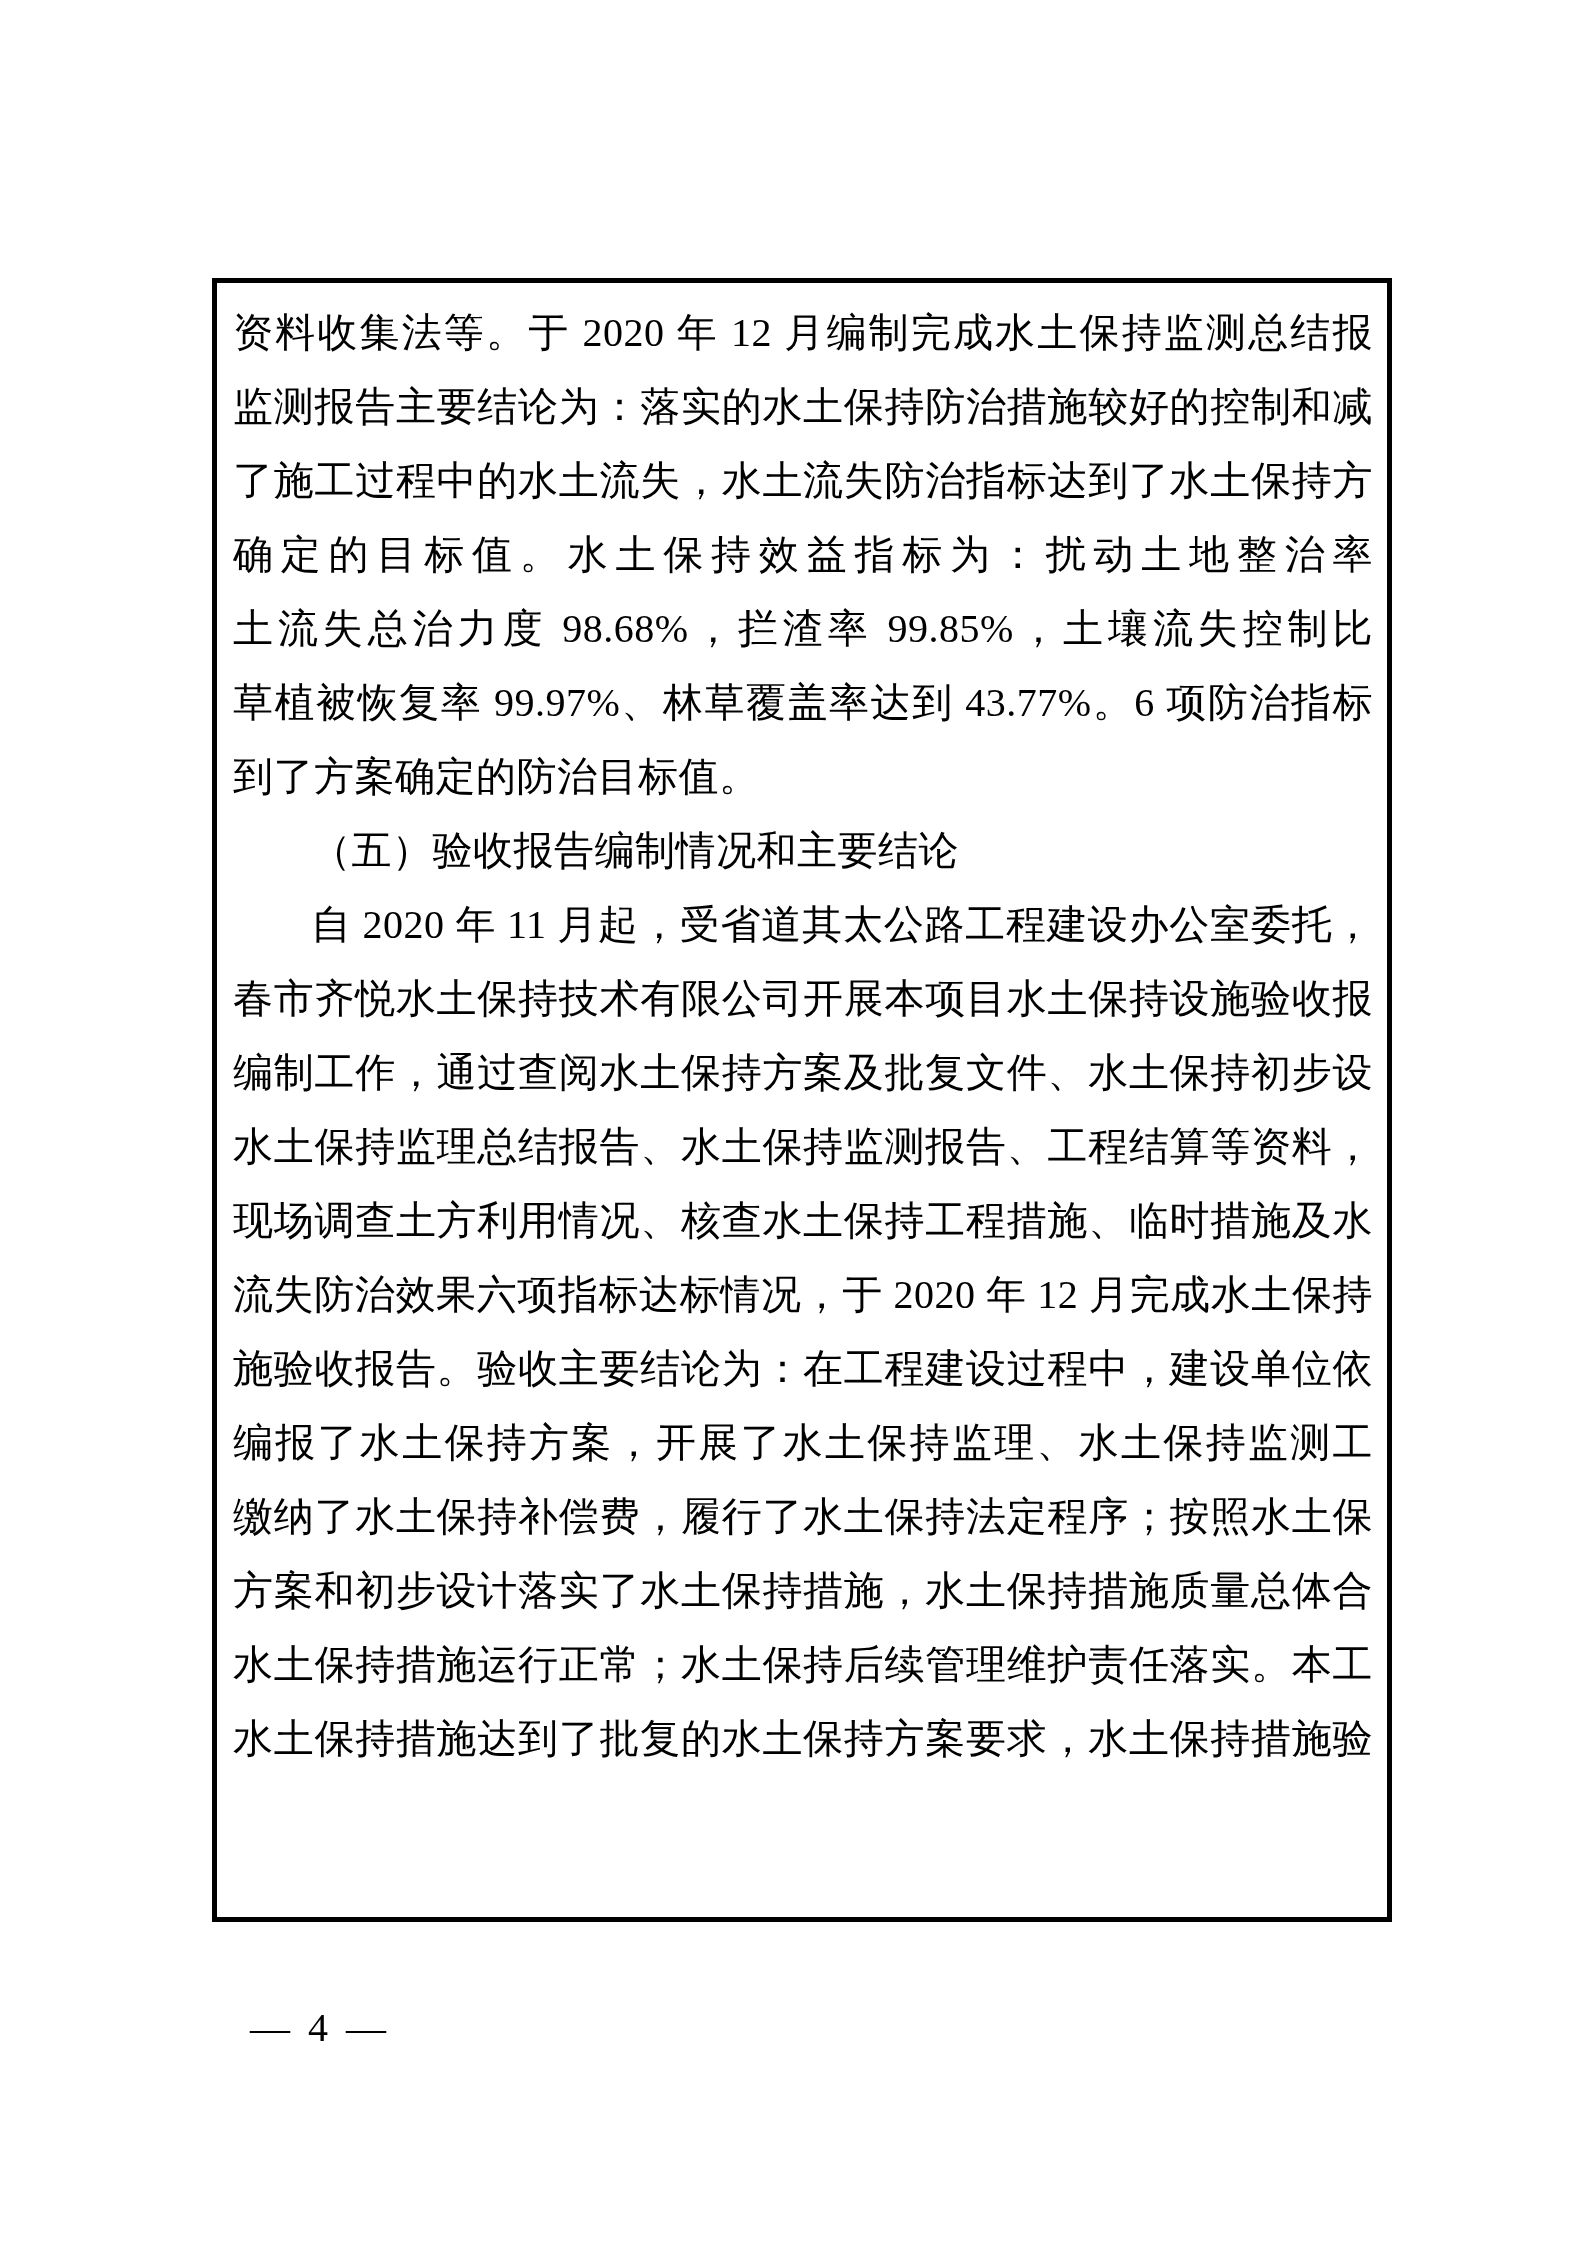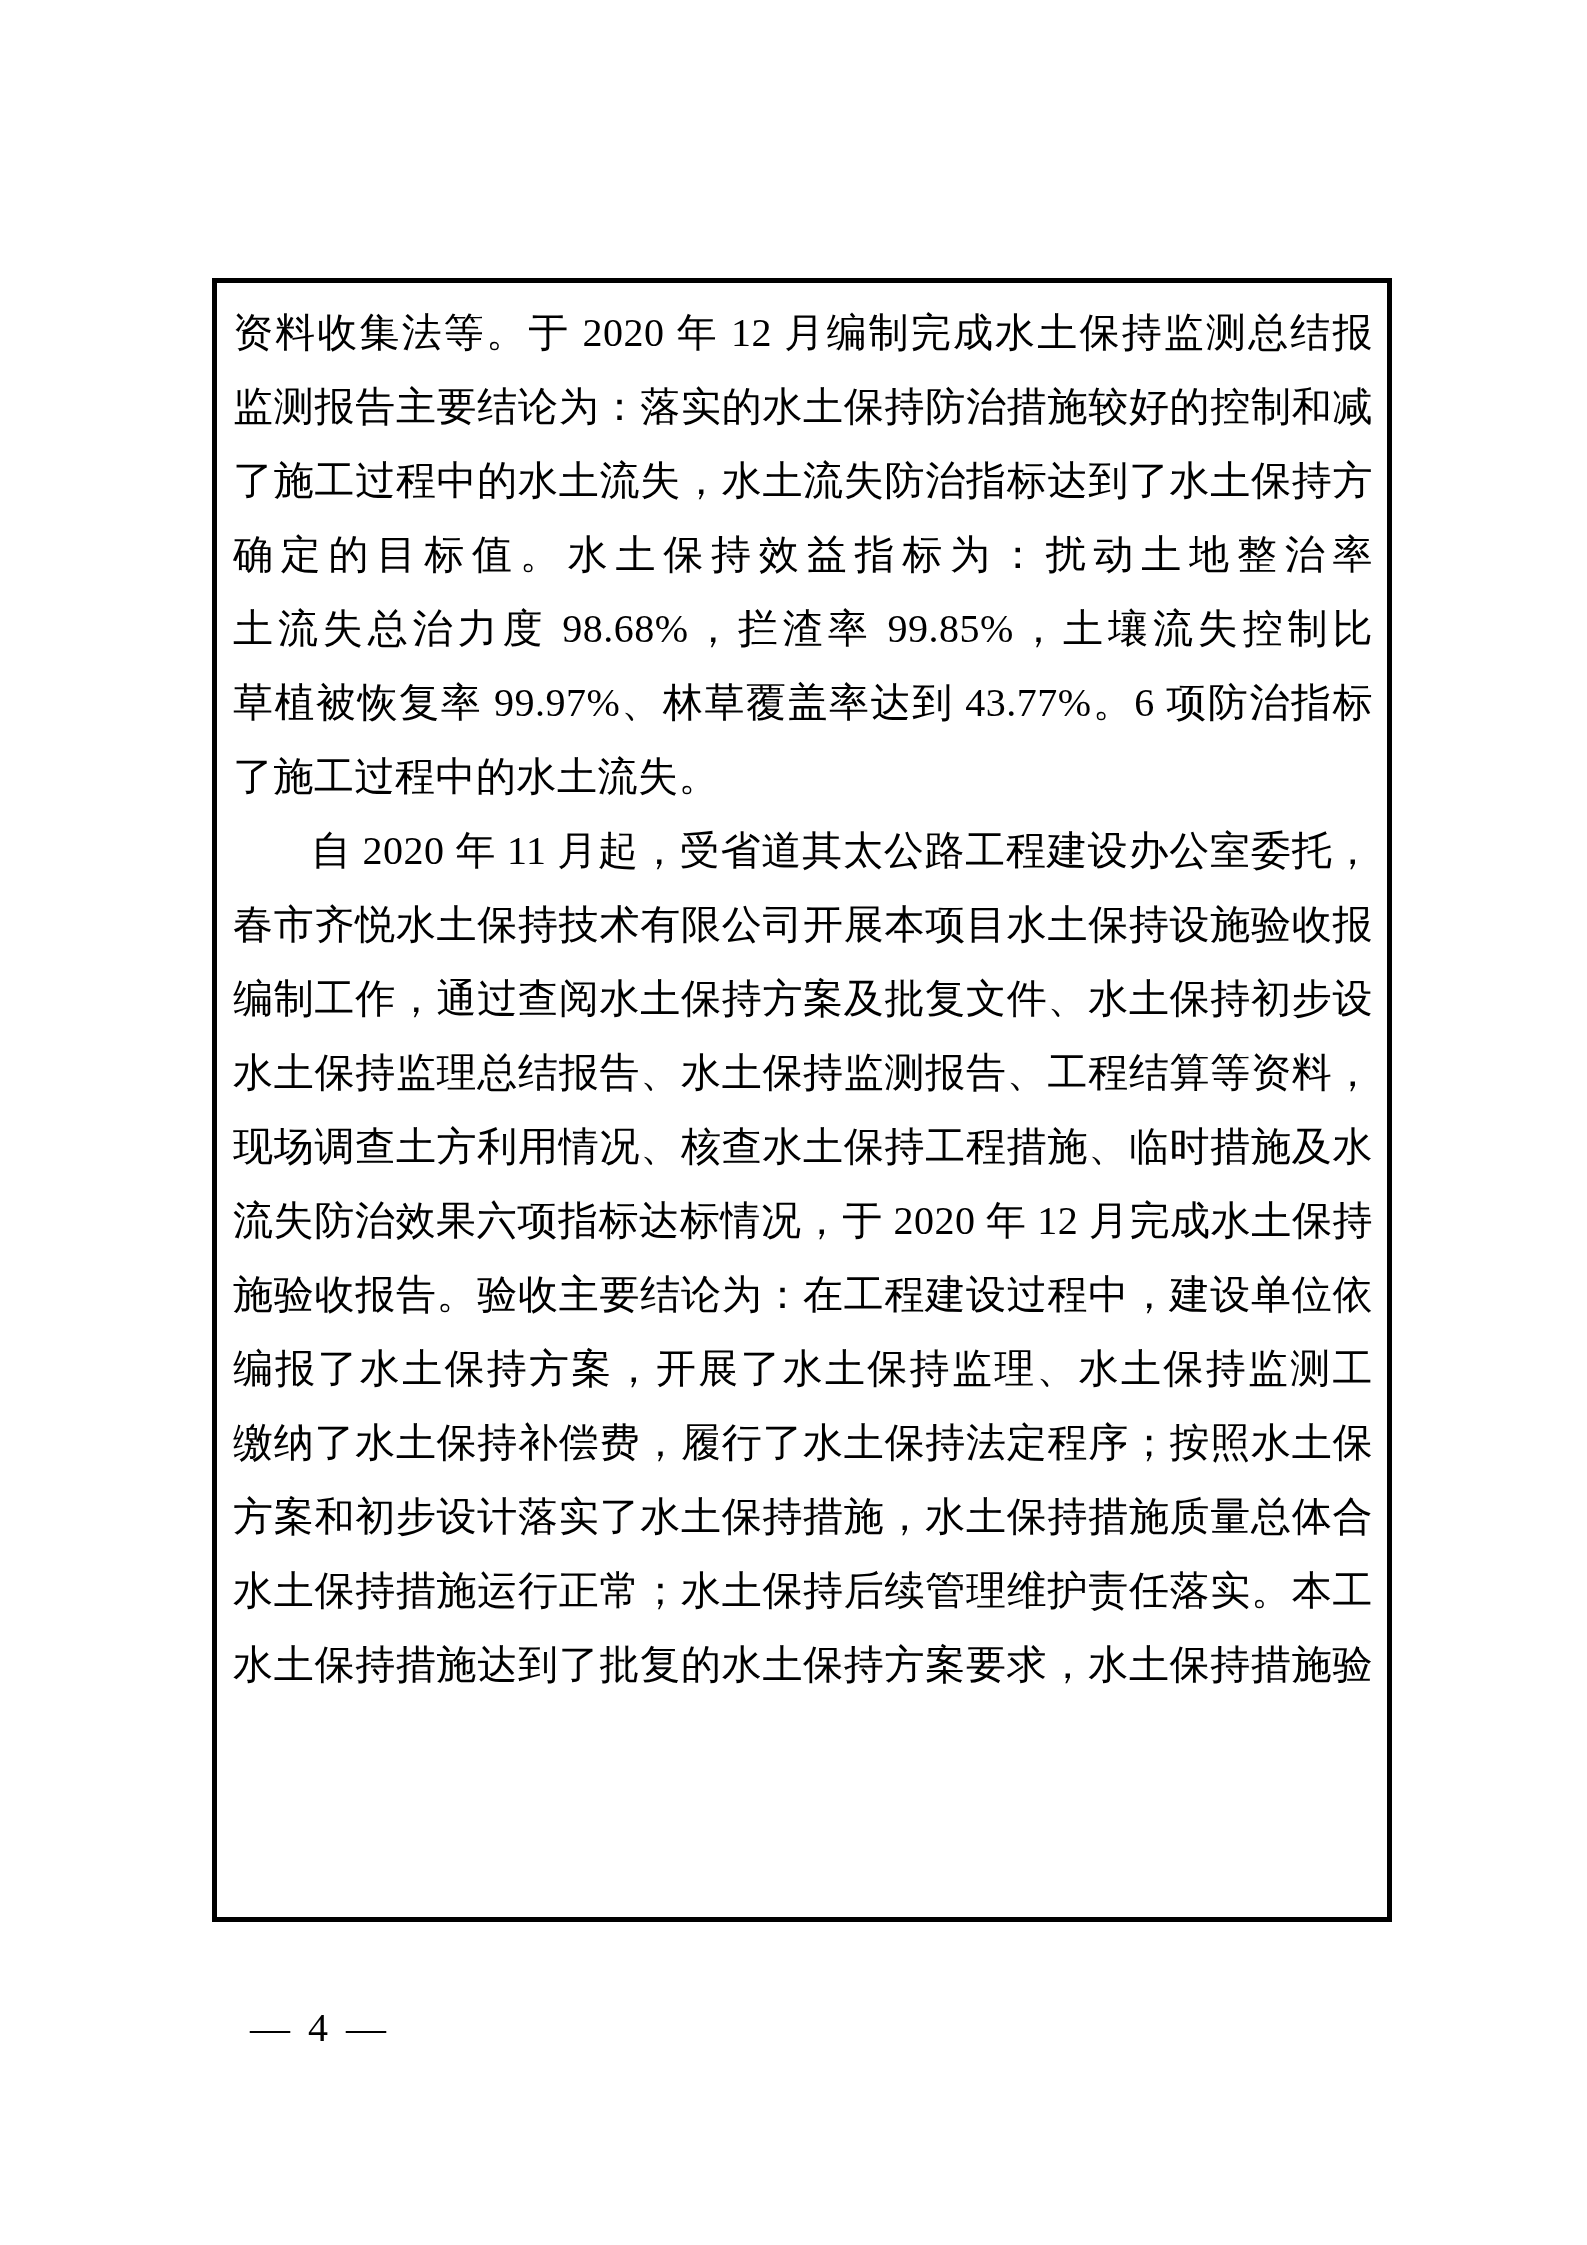--- a/index.html
+++ b/index.html
@@ -60,21 +60,22 @@
 <body>
 
 <div class="page">
   <div class="frame">
     <div class="line j">资料收集法等。于 2020 年 12 月编制完成水土保持监测总结报告。</div>
     <div class="line j">监测报告主要结论为：落实的水土保持防治措施较好的控制和减少</div>
     <div class="line j">了施工过程中的水土流失，水土流失防治指标达到了水土保持方案</div>
     <div class="line j">确定的目标值。水土保持效益指标为：扰动土地整治率 99.37%，水</div>
     <div class="line j">土流失总治力度 98.68%，拦渣率 99.85%，土壤流失控制比 1.0、林</div>
     <div class="line j">草植被恢复率 99.97%、林草覆盖率达到 43.77%。6 项防治指标均达</div>
-    <div class="line">了施工过程中的水土流失。</div>
+    <div class="line">到了方案确定的防治目标值。</div>
+    <div class="line ind">（五）验收报告编制情况和主要结论</div>
     <div class="line j ind">自 2020 年 11 月起，受省道其太公路工程建设办公室委托，长</div>
     <div class="line j">春市齐悦水土保持技术有限公司开展本项目水土保持设施验收报告</div>
     <div class="line j">编制工作，通过查阅水土保持方案及批复文件、水土保持初步设计、</div>
     <div class="line j">水土保持监理总结报告、水土保持监测报告、工程结算等资料，并</div>
     <div class="line j">现场调查土方利用情况、核查水土保持工程措施、临时措施及水土</div>
     <div class="line j">流失防治效果六项指标达标情况，于 2020 年 12 月完成水土保持设</div>
     <div class="line j">施验收报告。验收主要结论为：在工程建设过程中，建设单位依法</div>
     <div class="line j">编报了水土保持方案，开展了水土保持监理、水土保持监测工作，</div>
     <div class="line j">缴纳了水土保持补偿费，履行了水土保持法定程序；按照水土保持</div>
     <div class="line j">方案和初步设计落实了水土保持措施，水土保持措施质量总体合格，</div>

